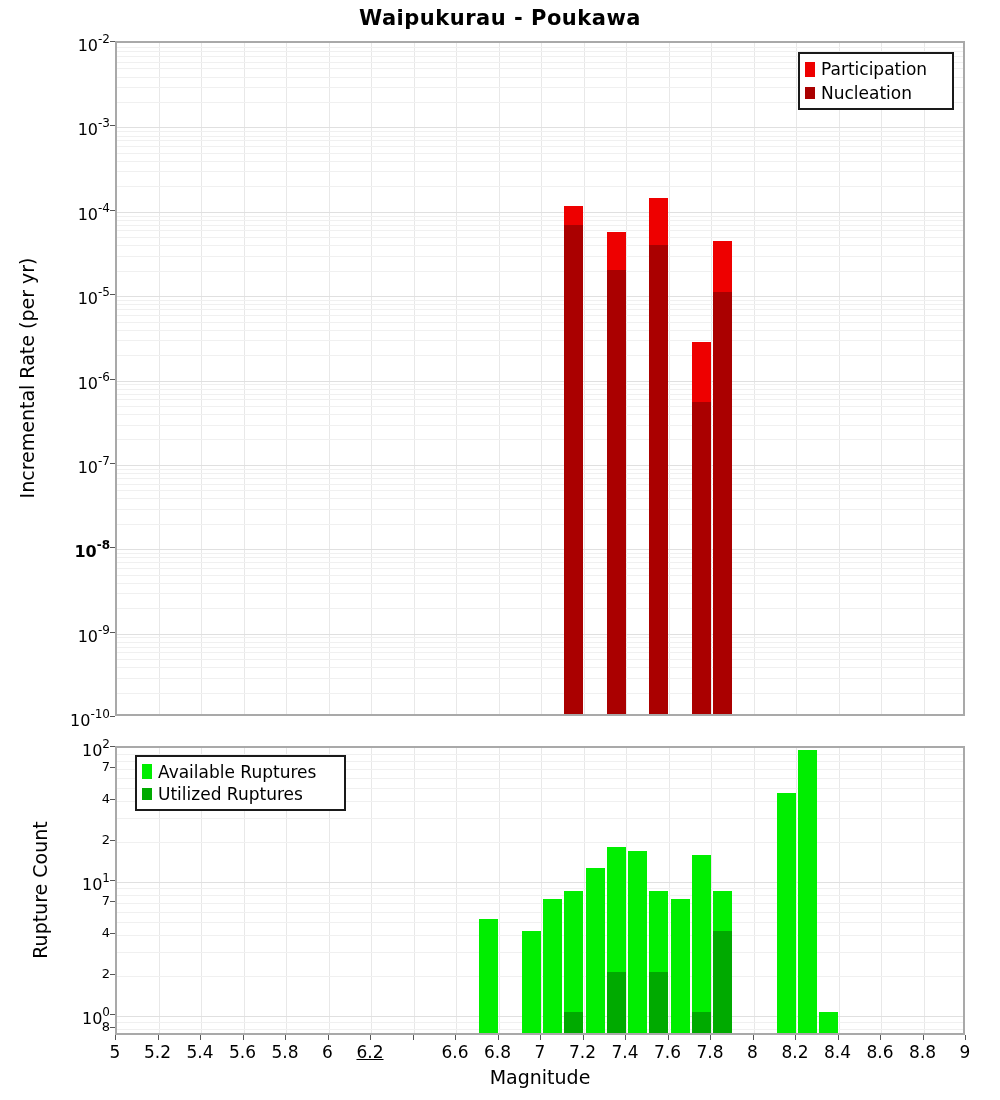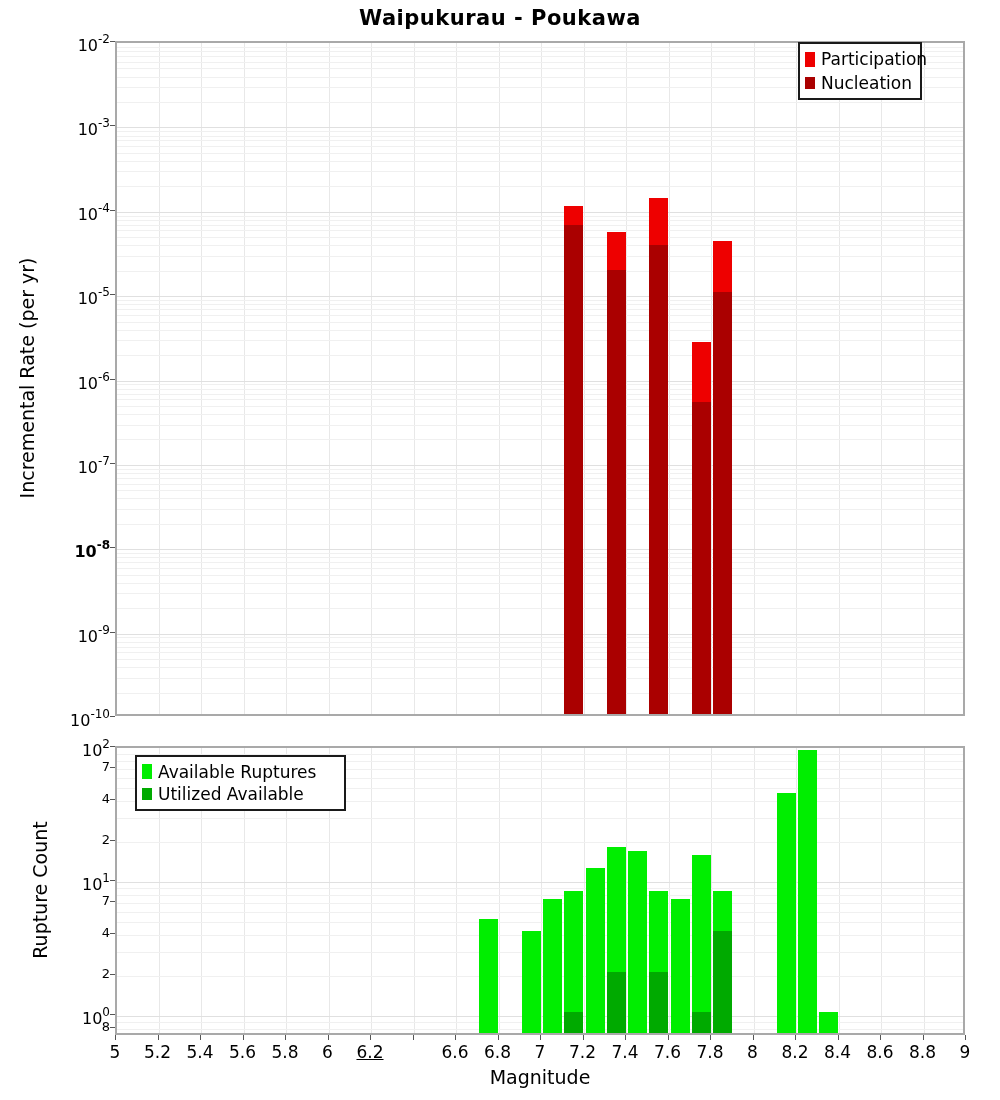--- a/index.html
+++ b/index.html
@@ -191,39 +191,39 @@
       <div class="bar" style="left: 659.875px; width: 19px; height: 239.843px; background: rgb(0, 238, 0);"></div>
       <div class="bar" style="left: 681.125px; width: 19px; height: 282.863px; background: rgb(0, 238, 0);"></div>
       <div class="bar" style="left: 702.375px; width: 19px; height: 20.7743px; background: rgb(0, 238, 0);"></div>
       <div class="bar" style="left: 447.375px; width: 19px; height: 20.7743px; background: rgb(0, 170, 0);"></div>
       <div class="bar" style="left: 489.875px; width: 19px; height: 61.1463px; background: rgb(0, 170, 0);"></div>
       <div class="bar" style="left: 532.375px; width: 19px; height: 61.1463px; background: rgb(0, 170, 0);"></div>
       <div class="bar" style="left: 574.875px; width: 19px; height: 20.7743px; background: rgb(0, 170, 0);"></div>
       <div class="bar" style="left: 596.125px; width: 19px; height: 101.518px; background: rgb(0, 170, 0);"></div>
     </div>
 
-  <div class="legend" style="left:798px;top:42px;width:124px;height:58px;">
+  <div class="legend" style="left:798px;top:52px;width:156px;height:58px;">
     <div class="legend-row">
       <span class="swatch" id="swatch-participation" style="background: rgb(238, 0, 0);"></span>
       <span>Participation</span>
     </div>
     <div class="legend-row">
       <span class="swatch small" id="swatch-nucleation" style="background: rgb(170, 0, 0);"></span>
       <span>Nucleation</span>
     </div>
   </div>
 
   <div class="legend" style="left:135px;top:755px;width:211px;height:56px;">
     <div class="legend-row">
       <span class="swatch" id="swatch-available" style="background: rgb(0, 238, 0);"></span>
       <span>Available Ruptures</span>
     </div>
     <div class="legend-row">
       <span class="swatch small" id="swatch-utilized" style="background: rgb(0, 170, 0);"></span>
-      <span>Utilized Available</span>
+      <span>Utilized Ruptures</span>
     </div>
   </div>
 
   <div id="axis-decor">
       <div class="ytick" style="left: 38px; top: 30px;"><span>10</span><sup>-2</sup></div>
       <div class="tickmark" style="left: 110px; top: 41px; width: 5px; height: 1px; background: rgb(85, 85, 85);"></div>
       <div class="ytick" style="left: 38px; top: 114.375px;"><span>10</span><sup>-3</sup></div>
       <div class="tickmark" style="left: 110px; top: 125.375px; width: 5px; height: 1px; background: rgb(85, 85, 85);"></div>
       <div class="ytick" style="left: 38px; top: 198.75px;"><span>10</span><sup>-4</sup></div>
       <div class="tickmark" style="left: 110px; top: 209.75px; width: 5px; height: 1px; background: rgb(85, 85, 85);"></div>

